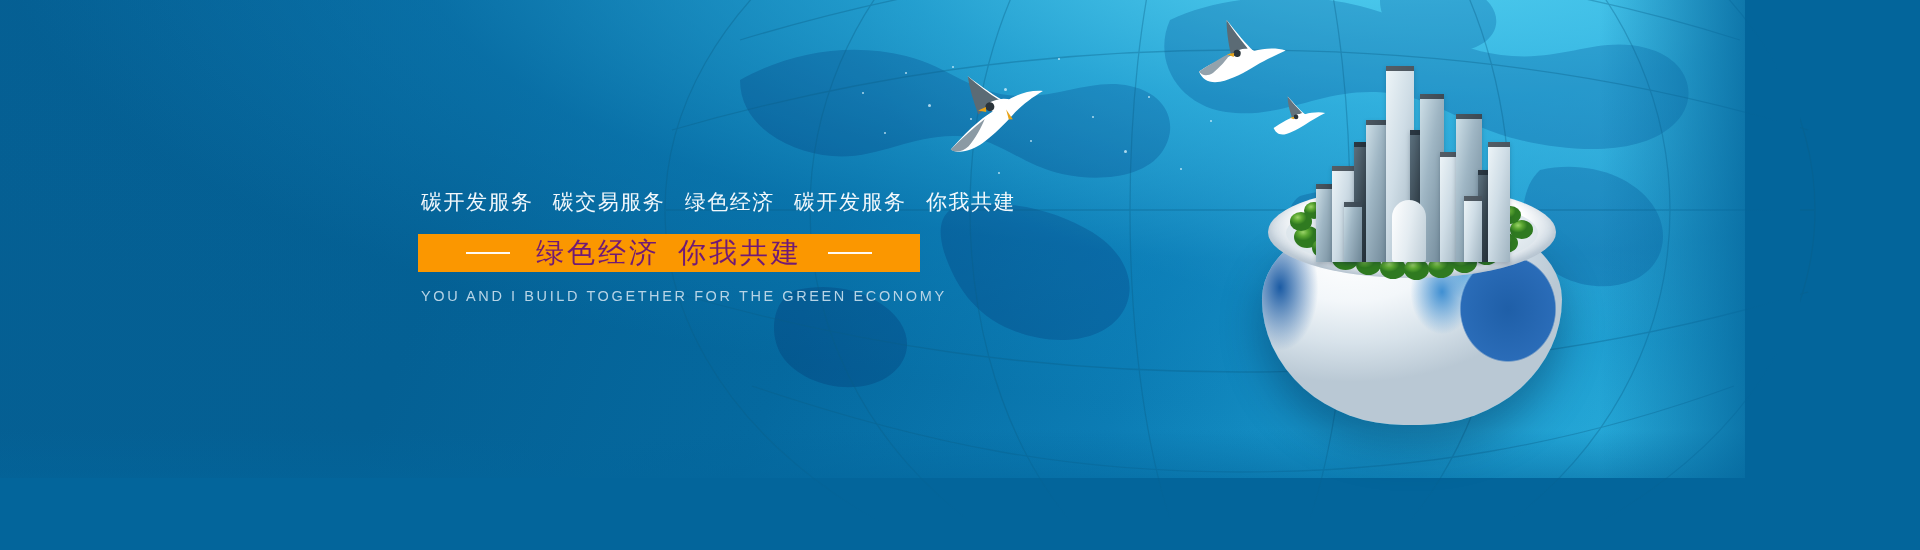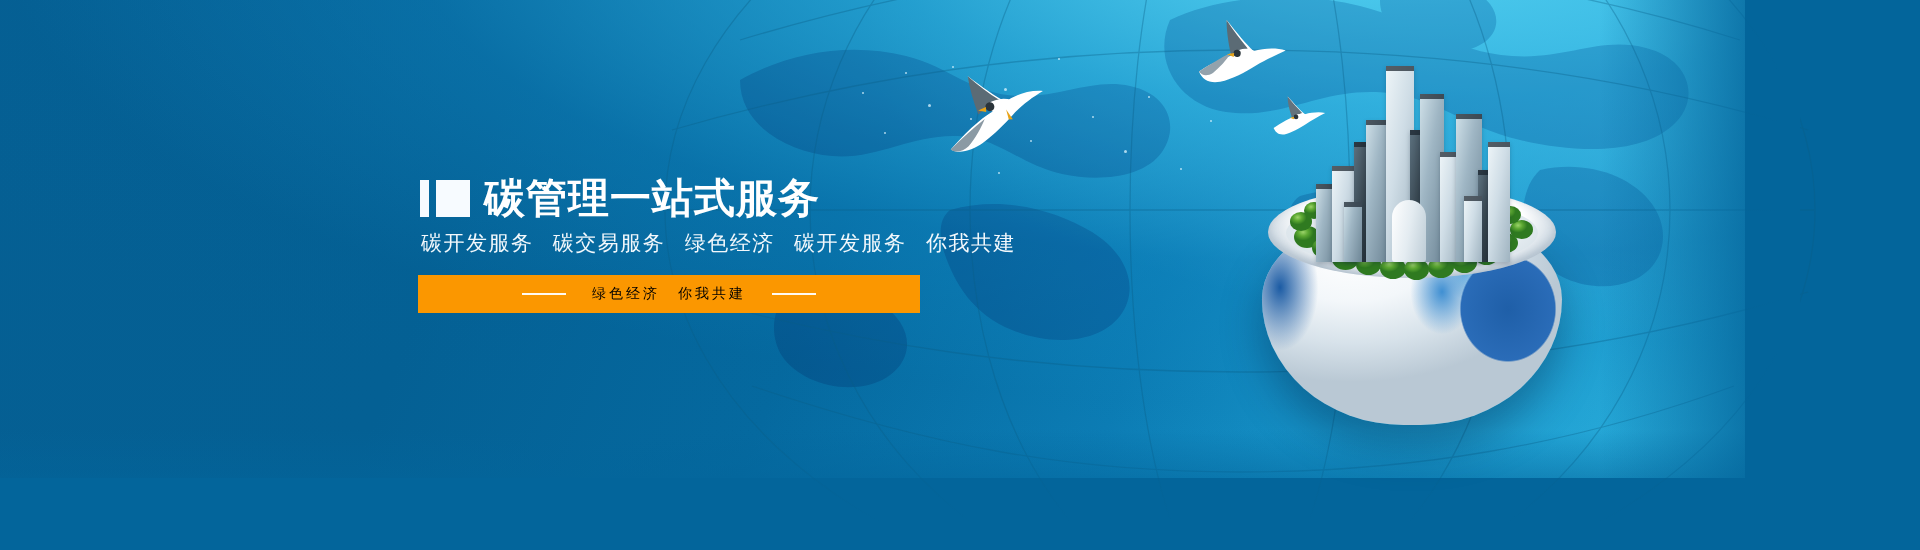--- a/index.html
+++ b/index.html
@@ -181,21 +181,21 @@
     margin-left:-2px;
     width:502px; height:38px;
     background:#fb9700;
     display:flex; align-items:center; justify-content:center;
     gap:26px;
   }
   .slogan-bar .dash{
     display:block; width:44px; height:2px; background:#ffffff; opacity:.95;
   }
   .slogan-text{
-    font-size:14px; color:#000000; letter-spacing:3px; white-space:nowrap;
+    font-size:28px; color:#701a75; letter-spacing:3px; white-space:nowrap;
   }
   .slogan-text .s2{ margin-left:18px; }
 
   .tagline{
     margin-top:16px; margin-left:1px;
     font-size:14.5px;
     color:#b7d4e6;
     letter-spacing:2.6px;
     white-space:nowrap;
   }
@@ -340,39 +340,33 @@
       <b class="dk" style="left:164px; width:14px; height:92px;"></b>
       <b class="gl" style="left:174px; width:22px; height:120px;"></b>
       <b class="tl" style="left:30px;  width:18px; height:60px;"></b>
       <b class="gl" style="left:150px; width:18px; height:66px;"></b>
       <span class="dome"></span>
     </div>
   </div>
 
   <div class="copy">
 
-    <div class="title-row">
-      <span class="logo-mark">
-        <span class="bar"></span>
-        <span class="sq"></span>
-      </span>
-      <h1 class="main-title">碳管理一站式服务</h1>
-    </div>
 
     <div class="services">
       <span>碳开发服务</span>
       <span>碳交易服务</span>
       <span>绿色经济</span>
       <span>碳开发服务</span>
       <span>你我共建</span>
     </div>
 
     <div class="slogan-bar">
       <span class="dash"></span>
       <span class="slogan-text">
         <span>绿色经济</span><span class="s2">你我共建</span>
       </span>
       <span class="dash"></span>
     </div>
 
+    <div class="tagline">YOU AND I BUILD TOGETHER FOR THE GREEN ECONOMY</div>
   </div>
 
 </div>
 
 </body></html>

